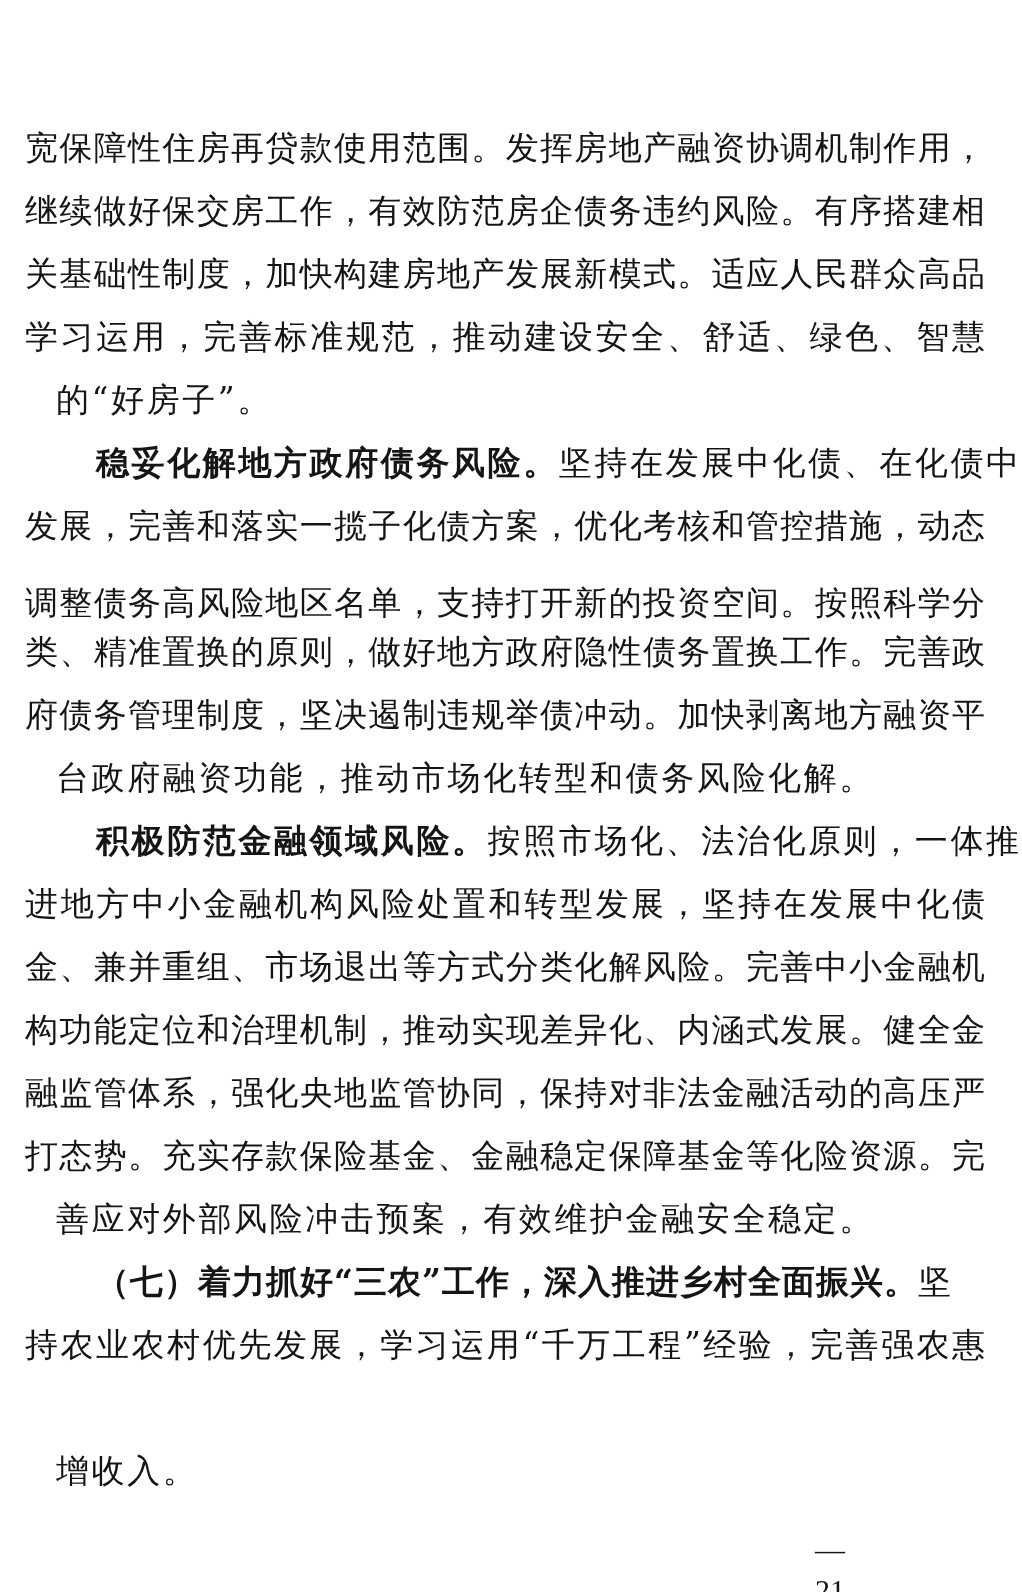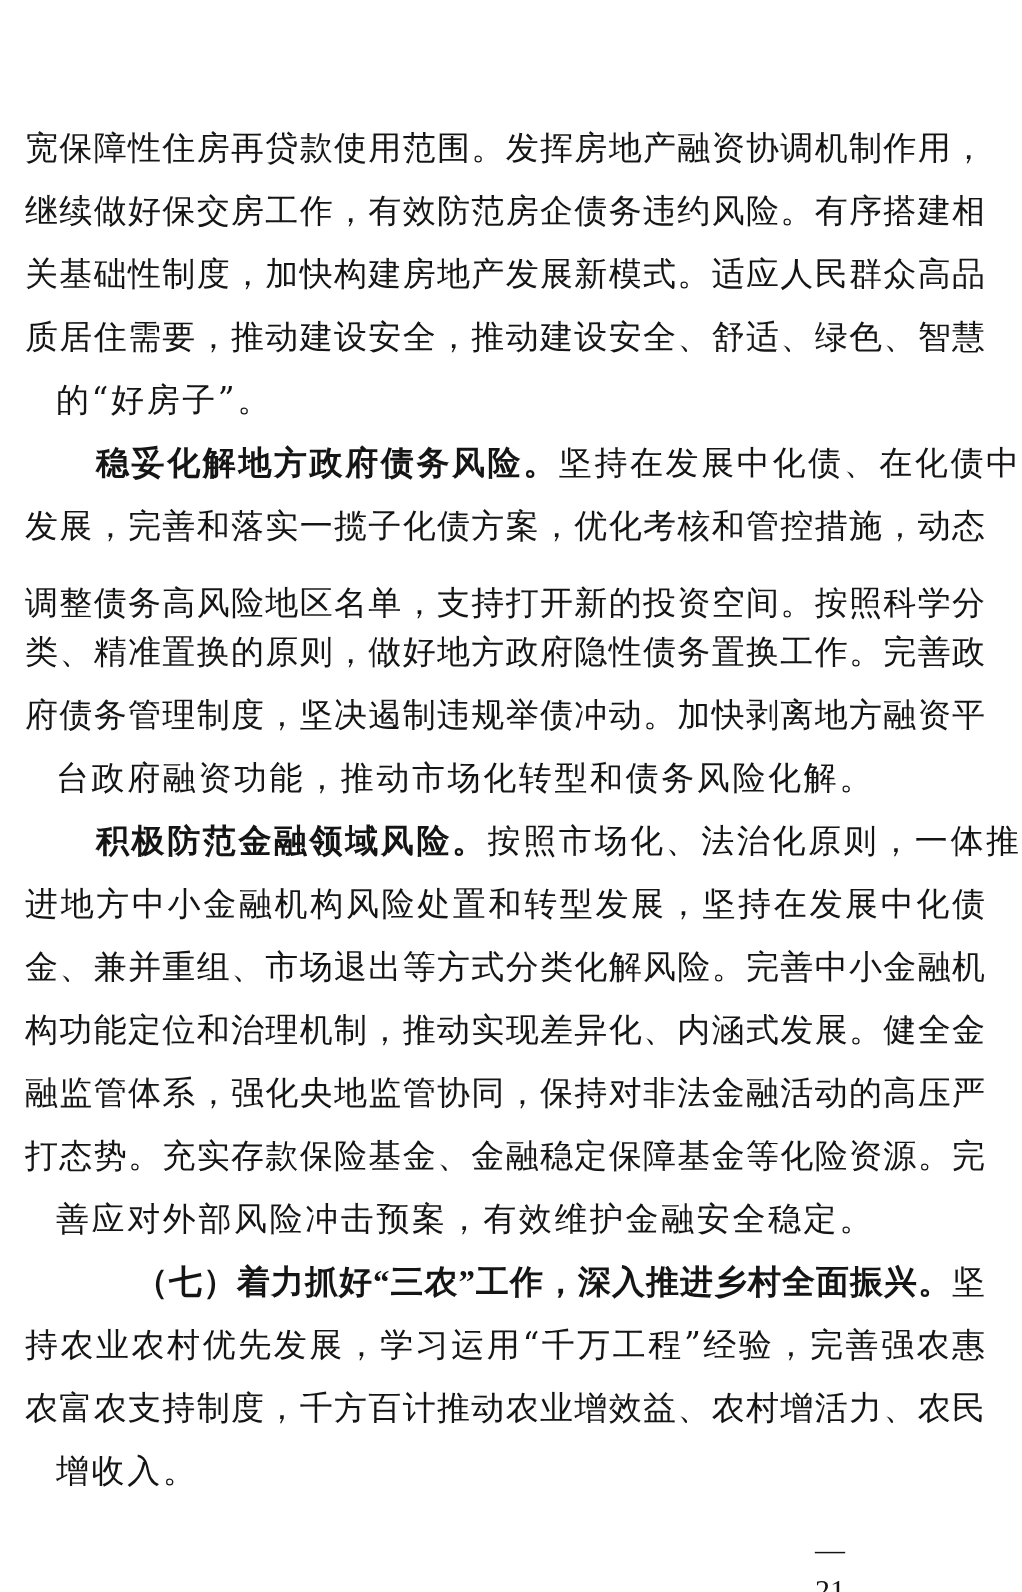--- a/index.html
+++ b/index.html
@@ -16,21 +16,21 @@
                  line-height: 40px; font-family: "Liberation Serif", serif; color: #151515; }
 </style>
 </head>
 <body>
 
 <div class="page">
 
   <div class="line" style="top:128px">宽保障性住房再贷款使用范围。发挥房地产融资协调机制作用，</div>
   <div class="line" style="top:254px">关基础性制度，加快构建房地产发展新模式。适应人民群众高品</div>
   <div class="line" style="top:191px">继续做好保交房工作，有效防范房企债务违约风险。有序搭建相</div>
-  <div class="line" style="top:317px">质居住需要，推动建设安全，推动建设安全、舒适、绿色、智慧</div>
+  <div class="line" style="top:317px">学习运用，完善标准规范，推动建设安全、舒适、绿色、智慧</div>
   <div class="line last" style="top:380px">的“好房子”。</div>
 
   <div class="line indent" style="top:443px; display:flex; justify-content:space-between;">
     <span class="bold" style="letter-spacing:2.6px">稳妥化解地方政府债务风险。</span>
     <span style="letter-spacing:2.6px">坚持在发展中化债、在化债中</span>
   </div>
   <div class="line" style="top:506px">发展，完善和落实一揽子化债方案，优化考核和管控措施，动态</div>
   <div class="line" style="top:583px">调整债务高风险地区名单，支持打开新的投资空间。按照科学分</div>
   <div class="line" style="top:695px">府债务管理制度，坚决遏制违规举债冲动。加快剥离地方融资平</div>
   <div class="line" style="top:632px">类、精准置换的原则，做好地方政府隐性债务置换工作。完善政</div>
@@ -40,22 +40,21 @@
     <span class="bold" style="letter-spacing:2.6px">积极防范金融领域风险。</span>
     <span style="letter-spacing:2.6px">按照市场化、法治化原则，一体推</span>
   </div>
   <div class="line" style="top:884px">进地方中小金融机构风险处置和转型发展，坚持在发展中化债</div>
   <div class="line" style="top:947px">金、兼并重组、市场退出等方式分类化解风险。完善中小金融机</div>
   <div class="line" style="top:1010px">构功能定位和治理机制，推动实现差异化、内涵式发展。健全金</div>
   <div class="line" style="top:1073px">融监管体系，强化央地监管协同，保持对非法金融活动的高压严</div>
   <div class="line" style="top:1136px">打态势。充实存款保险基金、金融稳定保障基金等化险资源。完</div>
   <div class="line last" style="top:1199px">善应对外部风险冲击预案，有效维护金融安全稳定。</div>
 
-  <div class="line indent" style="top:1262px; display:flex; justify-content:flex-end;font-family:Liberation Serif, serif;">
+  <div class="line indent" style="top:1262px; display:flex; justify-content:flex-start;">
     <span class="bold" style="letter-spacing:1px">（七）着力抓好“三农”工作，深入推进乡村全面振兴。</span>
     <span>坚</span>
   </div>
   <div class="line" style="top:1325px">持农业农村优先发展，学习运用“千万工程”经验，完善强农惠</div>
-  <div class="line" style="top:1388px">农富农支持制度，千方百计推动农业增效益、农村增活力、农民</div>
   <div class="line last" style="top:1451px">增收入。</div>
 
   <div class="page-number">— 21 —</div>
 </div>
 
 </body></html>

